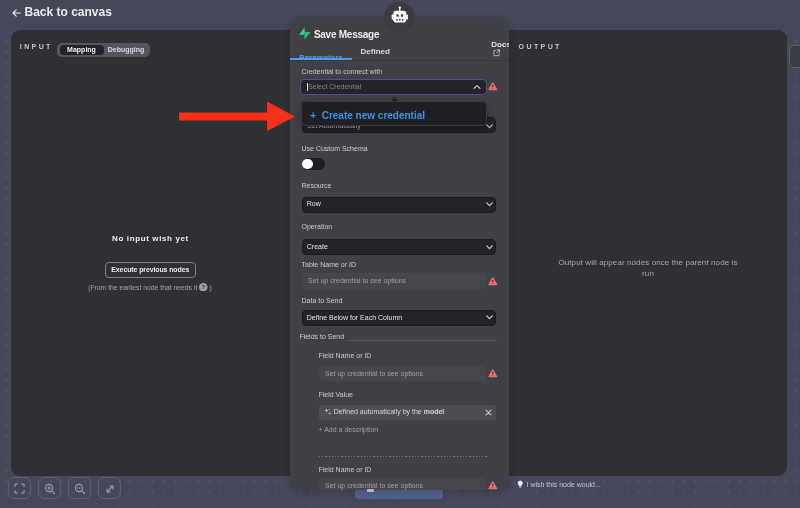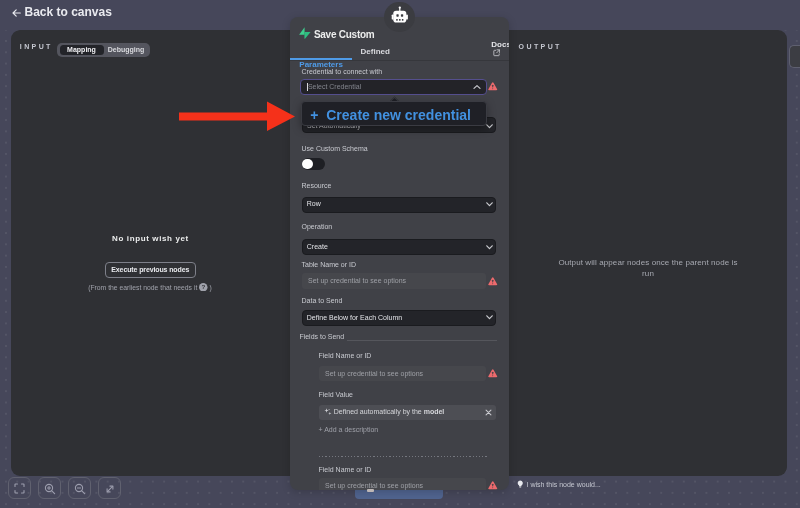--- a/index.html
+++ b/index.html
@@ -85,23 +85,23 @@
 </div>
 
 <div class="abs" style="left:355.3px;top:486px;width:88.2px;height:12.8px;background:#50648F;border-radius:0 0 4px 4px;"></div>
 
 <div class="abs" style="left:290px;top:16.7px;width:219px;height:472.9px;background:#404147;border-radius:8px;overflow:hidden;box-shadow:0 2px 8px rgba(0,0,0,0.18);">
 
   <svg width="12" height="12" viewBox="0 0 11 11" style="position:absolute;left:8.5px;top:10.5px;">
     <path d="M5.1 0.2 L5.1 7.2 L0.1 7.2 Z" fill="#3ECF8E"></path>
     <path d="M5.0 4.6 L10.6 4.6 L5.5 10.8 L5.0 10.8 Z" fill="#2EBD80"></path>
   </svg>
-  <div style="position:absolute;left:23.9px;top:11.9px;color:#eceded;font-size:10px;font-weight:bold;letter-spacing:-0.25px;line-height:11px;">Save Custom</div>
-
-  <div style="position:absolute;left:9.3px;top:43px;color:#4F9BE8;font-size:8px;font-weight:600;line-height:9px;">Parameters</div>
+  <div style="position:absolute;left:23.9px;top:11.9px;color:#eceded;font-size:10px;font-weight:bold;letter-spacing:-0.25px;line-height:11px;">Save Message</div>
+
+  <div style="position:absolute;left:9.3px;top:36px;color:#4F9BE8;font-size:8px;font-weight:600;line-height:9px;">Parameters</div>
   <div style="position:absolute;left:70.6px;top:30.3px;color:#D8D9DE;font-size:8px;font-weight:600;line-height:9px;">Defined</div>
   <div style="position:absolute;left:181.3px;top:23px;color:#E4E5E9;font-size:8px;font-weight:600;line-height:9px;margin-left:20px;">Docs
     <svg width="7.5" height="7.5" viewBox="0 0 9 9" style="vertical-align:-1px;margin-left:1.5px;">
         <path d="M3.2 1.6 H1.6 A0.6 0.6 0 0 0 1 2.2 V7.4 A0.6 0.6 0 0 0 1.6 8 H6.8 A0.6 0.6 0 0 0 7.4 7.4 V5.8" stroke="#c9cacf" stroke-width="1" fill="none" stroke-linecap="round"></path>
         <path d="M4.8 1 H8 V4.2 M8 1 L4.4 4.6" stroke="#c9cacf" stroke-width="1" fill="none" stroke-linecap="round" stroke-linejoin="round"></path>
       </svg>
   </div>
   <div style="position:absolute;left:0;top:43.3px;width:219px;height:1px;background:#36373C;"></div>
   <div style="position:absolute;left:0;top:41.5px;width:61.5px;height:2.2px;background:#4F9BE8;"></div>
 
@@ -119,21 +119,21 @@
     </svg>
 
   <div class="selbox" style="left:11.5px;top:100.8px;width:194.5px;height:16px;"></div>
   <div class="val" style="left:17px;top:105.8px;color:#c0c1c7;">Set Automatically</div>
   <svg width="7" height="5" viewBox="0 0 7 5" style="position:absolute;left:195.8px;top:107.5px;">
       <path d="M0.8 0.8 L3.5 3.7 L6.2 0.8" stroke="#C9CACF" stroke-width="1.2" fill="none" stroke-linecap="round" stroke-linejoin="round"></path>
     </svg>
 
   <div style="position:absolute;left:101px;top:81.8px;width:7px;height:7px;background:#1F2026;border:1px solid #3A3B42;transform:rotate(45deg);"></div>
   <div style="position:absolute;left:10.5px;top:84.8px;width:186px;height:25px;background:#1F2026;border:1px solid #3A3B42;border-radius:4px;box-shadow:0 3px 8px rgba(0,0,0,0.35);"></div>
-  <div style="position:absolute;left:20.3px;top:94.2px;color:#4291E0;font-size:14px;font-weight:600;line-height:9px;">+&nbsp; Create new credential</div>
+  <div style="position:absolute;left:20.3px;top:94.2px;color:#4291E0;font-size:10px;font-weight:600;line-height:9px;">+&nbsp; Create new credential</div>
 
   <div class="lbl" style="left:11.5px;top:128.3px;">Use Custom Schema</div>
   <div style="position:absolute;left:11.5px;top:141.8px;width:23px;height:11.5px;background:#1E1F24;border-radius:6px;"></div>
   <div style="position:absolute;left:12px;top:142.3px;width:10.5px;height:10.5px;background:#ffffff;border-radius:50%;"></div>
 
   <div class="lbl" style="left:11.5px;top:165.3px;">Resource</div>
   <div class="selbox" style="left:11.5px;top:179.9px;width:194.5px;height:16px;"></div>
   <div class="val" style="left:16.8px;top:183.8px;">Row</div>
   <svg width="7" height="5" viewBox="0 0 7 5" style="position:absolute;left:195.8px;top:185.6px;">
       <path d="M0.8 0.8 L3.5 3.7 L6.2 0.8" stroke="#C9CACF" stroke-width="1.2" fill="none" stroke-linecap="round" stroke-linejoin="round"></path>

